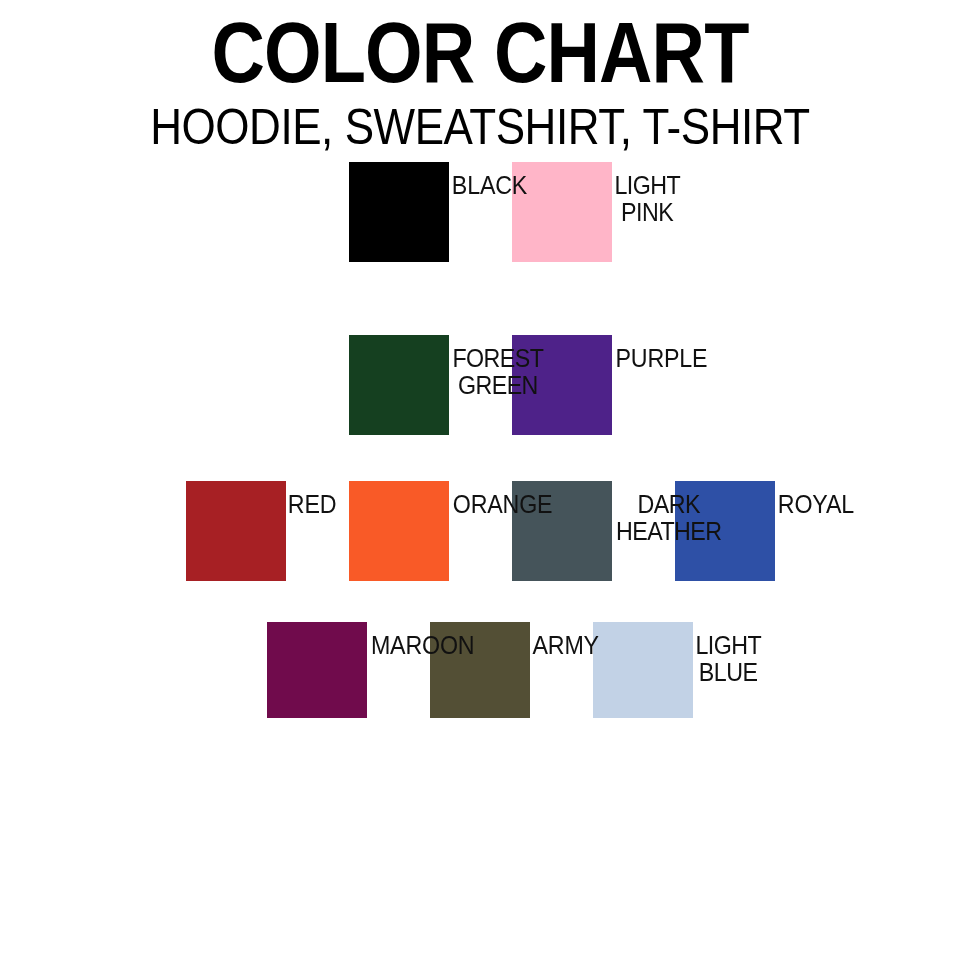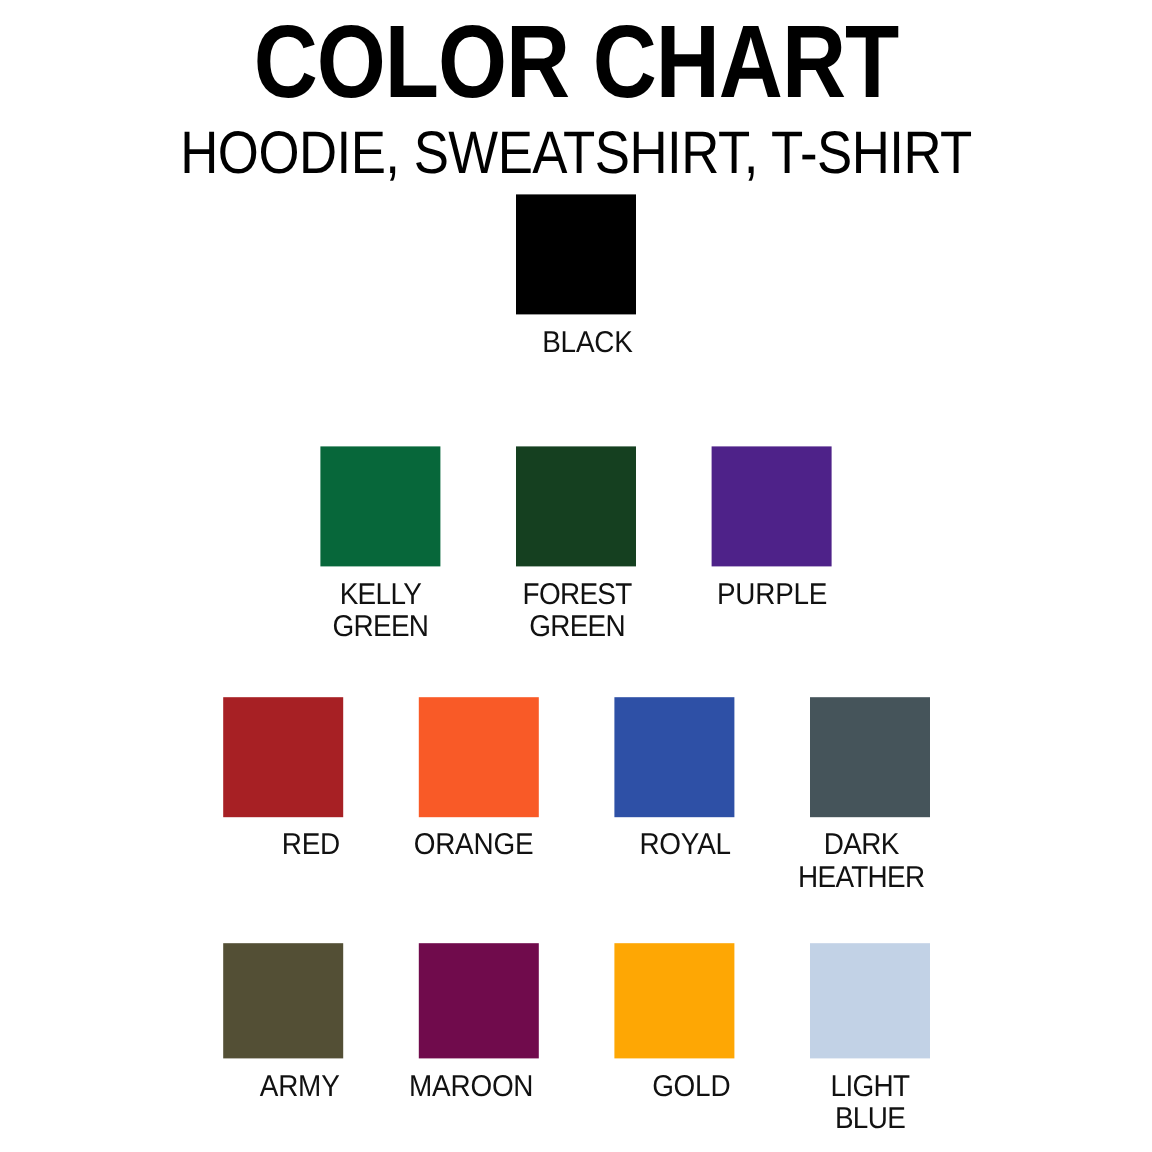--- a/index.html
+++ b/index.html
@@ -66,22 +66,22 @@
     display: flex;
     justify-content: center;
     align-items: flex-start;
     width: 960px;
   }
   .swatch-row.row-main { gap: 63px; }
   .swatch-row.row-wide { gap: 63px; }
 
   .swatch-cell {
     display: flex;
-    flex-direction: column;
-    align-items: flex-end;
+    flex-direction: row;
+    align-items: flex-start;
     width: 100px;
   }
   .swatch-cell.cell-wide { width: 100px; }
 
   .swatch-box {
     width: 100px;
     height: 100px;
     box-sizing: border-box;
     flex: none;
   }
@@ -116,27 +116,27 @@
     <h1 class="chart-title">COLOR CHART</h1>
     <h2 class="chart-subtitle">HOODIE, SWEATSHIRT, T-SHIRT</h2>
   </div>
 
   <div class="rows" id="rows-container">
       <div class="swatch-row row-main">
         <div class="swatch-cell">
           <div class="swatch-box" style="background-color: rgb(0, 0, 0);"></div>
           <div class="swatch-label">BLACK</div>
         </div>
+        <div class="swatch-cell">
+          <div class="swatch-box" style="background-color: rgb(255, 181, 200);"></div>
+          <div class="swatch-label tight">LIGHT PINK</div>
+        </div>
       </div>
       <div class="row-gap-1"></div>
       <div class="swatch-row row-main">
-        <div class="swatch-cell">
-          <div class="swatch-box" style="background-color: rgb(7, 103, 58);"></div>
-          <div class="swatch-label tight">KELLY GREEN</div>
-        </div>
         <div class="swatch-cell">
           <div class="swatch-box" style="background-color: rgb(21, 64, 32);"></div>
           <div class="swatch-label tight">FOREST
 GREEN</div>
         </div>
         <div class="swatch-cell">
           <div class="swatch-box" style="background-color: rgb(78, 34, 137);"></div>
           <div class="swatch-label">PURPLE</div>
         </div>
       </div>
@@ -144,42 +144,38 @@
       <div class="swatch-row row-main">
         <div class="swatch-cell">
           <div class="swatch-box" style="background-color: rgb(167, 32, 36);"></div>
           <div class="swatch-label">RED</div>
         </div>
         <div class="swatch-cell">
           <div class="swatch-box" style="background-color: rgb(249, 90, 39);"></div>
           <div class="swatch-label">ORANGE</div>
         </div>
         <div class="swatch-cell">
-          <div class="swatch-box" style="background-color: rgb(46, 80, 166);"></div>
-          <div class="swatch-label">ROYAL</div>
-        </div>
-        <div class="swatch-cell">
           <div class="swatch-box" style="background-color: rgb(69, 84, 90);"></div>
           <div class="swatch-label tight">DARK
 HEATHER</div>
+        </div>
+        <div class="swatch-cell">
+          <div class="swatch-box" style="background-color: rgb(46, 80, 166);"></div>
+          <div class="swatch-label">ROYAL</div>
         </div>
       </div>
       <div class="row-gap-3"></div>
       <div class="swatch-row row-wide">
         <div class="swatch-cell cell-wide">
-          <div class="swatch-box short" style="background-color: rgb(83, 79, 53);"></div>
-          <div class="swatch-label">ARMY</div>
-        </div>
-        <div class="swatch-cell cell-wide">
           <div class="swatch-box short" style="background-color: rgb(112, 11, 76);"></div>
           <div class="swatch-label">MAROON</div>
         </div>
         <div class="swatch-cell cell-wide">
-          <div class="swatch-box short" style="background-color: rgb(254, 167, 4);"></div>
-          <div class="swatch-label">GOLD</div>
+          <div class="swatch-box short" style="background-color: rgb(83, 79, 53);"></div>
+          <div class="swatch-label">ARMY</div>
         </div>
         <div class="swatch-cell cell-wide">
           <div class="swatch-box short" style="background-color: rgb(194, 210, 230);"></div>
           <div class="swatch-label tight">LIGHT BLUE</div>
         </div>
       </div>
     </div>
 
 </div>
 

